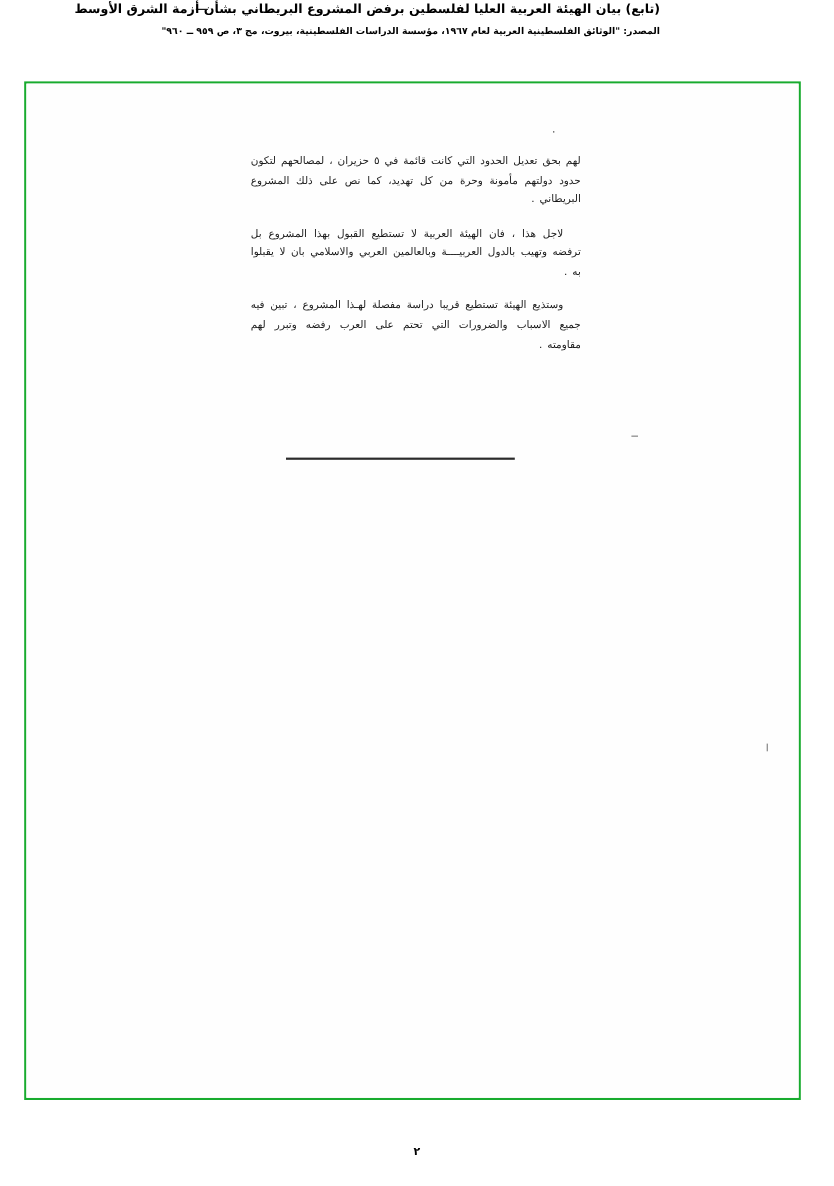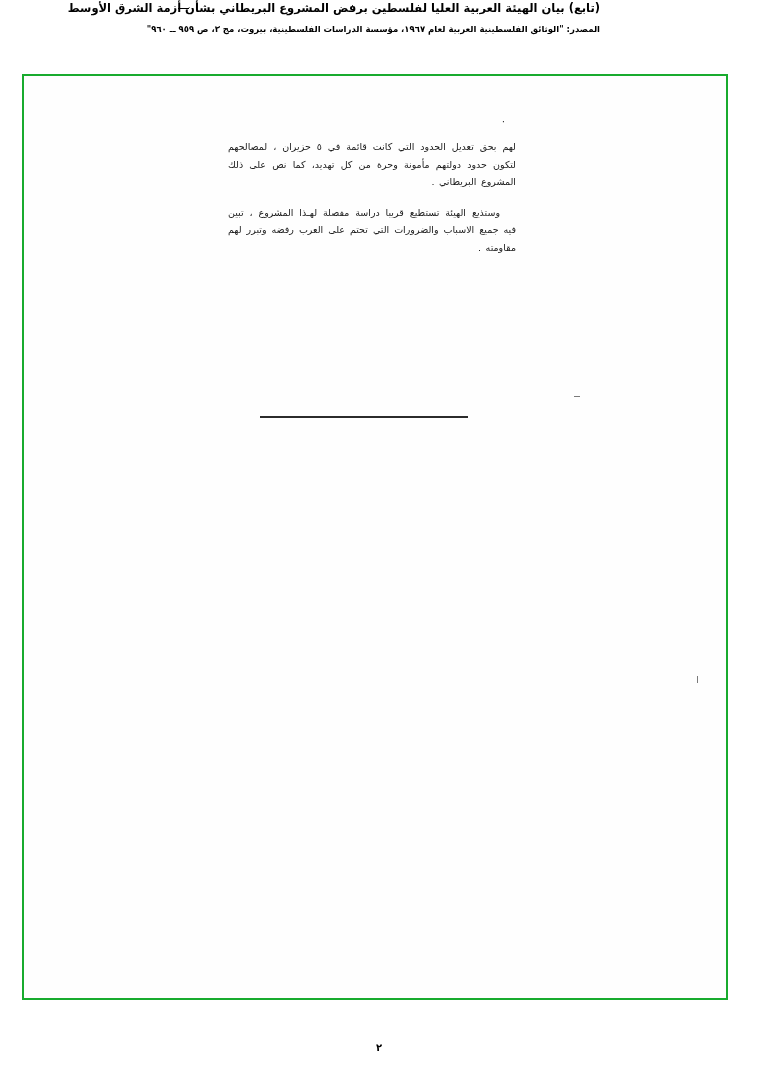--- a/index.html
+++ b/index.html
@@ -86,21 +86,21 @@
     position: absolute;
     top: -22px;
     right: 22px;
     font-size: 10px;
     color: #333;
     line-height: 1;
   }
   .para {
     font-size: 9.5px;
     line-height: 1.85;
-    margin: 0 12px 13px 0;
+    margin: 0 0 13px 0;
     text-align: justify;
     text-justify: inter-word;
     word-spacing: 1.5px;
     letter-spacing: 0.2px;
   }
   .para.indent {
     text-indent: 16px;
   }
 
   
@@ -140,20 +140,21 @@
   <div class="header-title">(تابع) بيان الهيئة العربية العليا لفلسطين برفض المشروع البريطاني بشأن أزمة الشرق الأوسط</div>
   <div class="header-source">المصدر: "الوثائق الفلسطينية العربية لعام ١٩٦٧، مؤسسة الدراسات الفلسطينية، بيروت، مج ٣، ص ٩٥٩ ــ ٩٦٠"</div>
 </div>
 
 <div class="page-frame">
   <div class="scan-area">
 
     <div class="body-block">
       <div class="dot-mark">٠</div>
       <p class="para">لهم بحق تعديل الحدود التي كانت قائمة في ٥ حزيران ، لمصالحهم لتكون حدود دولتهم مأمونة وحرة من كل تهديد، كما نص على ذلك المشروع البريطاني .</p>
+      <p class="para indent">لاجل هذا ، فان الهيئة العربية لا تستطيع القبول بهذا المشروع بل ترفضه وتهيب بالدول العربيــــة وبالعالمين العربي والاسلامي بان لا يقبلوا به .</p>
       <p class="para indent">وستذيع الهيئة تستطيع قريبا دراسة مفصلة لهـذا المشروع ، تبين فيه جميع الاسباب والضرورات التي تحتم على العرب رفضه وتبرر لهم مقاومته .</p>
     </div>
 
     <div class="rule"></div>
 
     <div class="speck speck-a"></div>
     <div class="speck speck-b"></div>
   </div>
 </div>
 

